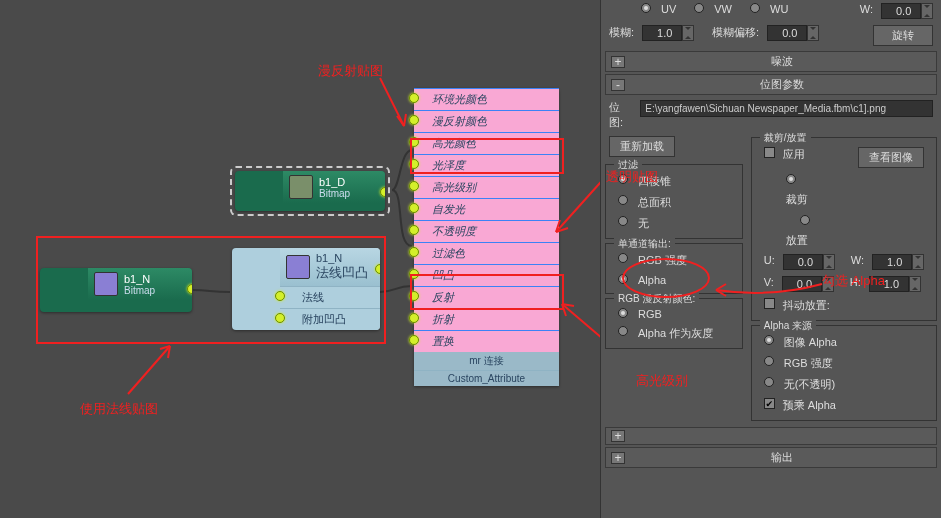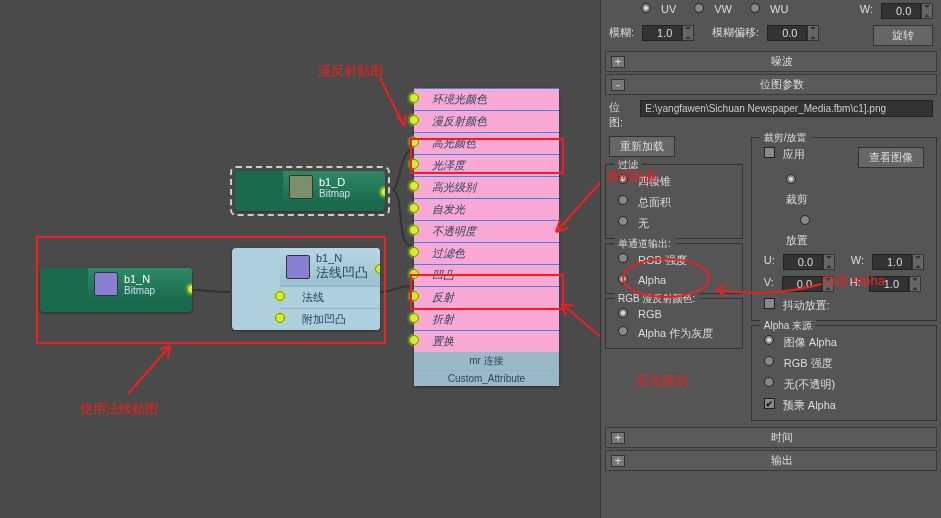--- a/index.html
+++ b/index.html
@@ -300,21 +300,20 @@
         <div class="prow">
             <span class="check sel"></span>
             <span>预乘 Alpha</span>
           </div>
       </div>
     </div>
   </div>
 
   <div class="rollout">
       <span class="pm">+</span>
-      <span class="t">时间</span>
     </div>
   <div class="rollout">
       <span class="pm">+</span>
       <span class="t">输出</span>
     </div>
 </div>
 
 <div class="ann" style="left:606px; top:168px;">透明贴图</div>
 <div class="ann" style="left:822px; top:272px;">勾选 Alpha</div>
 <div class="ann" style="left:636px; top:372px;">高光级别</div>

